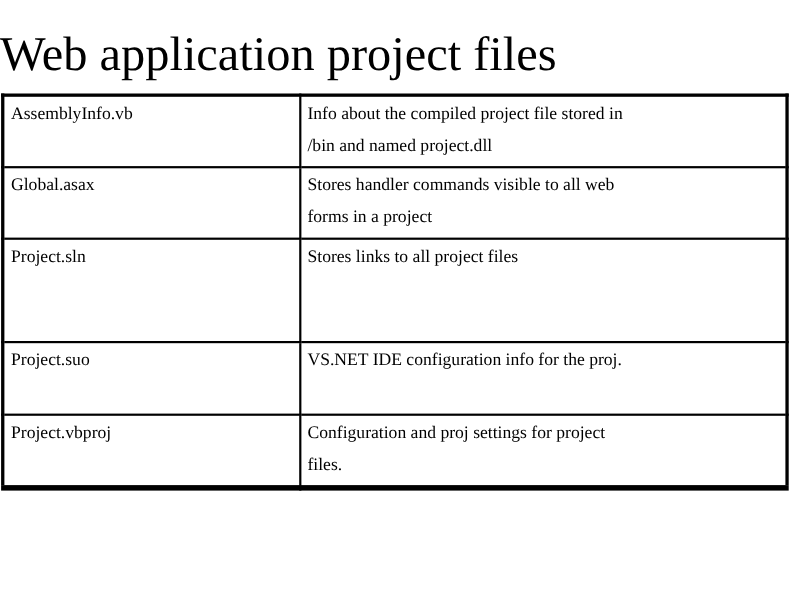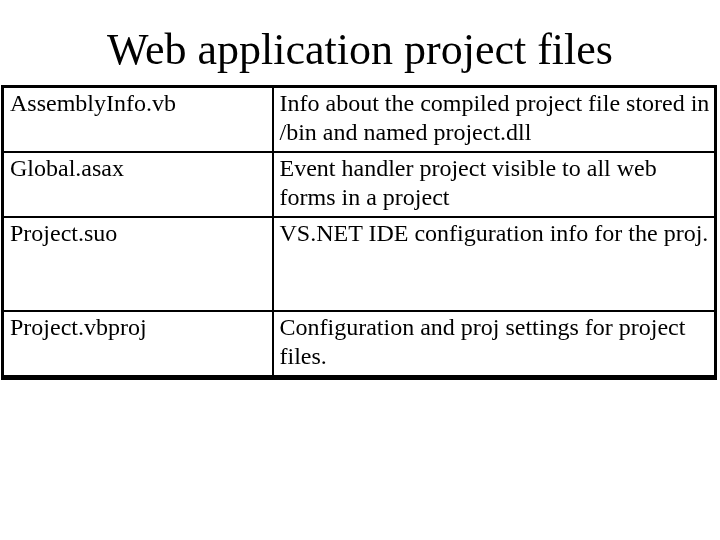--- a/index.html
+++ b/index.html
@@ -13,40 +13,39 @@
   .slide {
     position: relative;
     width: 720px; height: 540px;
     background: #ffffff;
     overflow: hidden;
   }
   .title {
     position: absolute;
     top: 26px; left: 0;
     width: 720px;
-    text-align: center;
     font-size: 44px;
     line-height: 48px;
     white-space: nowrap;
     color: #000000;
   }
   .files-table {
     position: absolute;
     top: 85px; left: 1px;
     width: 716px;
     border-collapse: collapse;
     table-layout: fixed;
     border: 3px solid #000000;
     border-bottom: 5px solid #000000;
     background: #ffffff;
   }
   .files-table td {
     border: 2px solid #000000;
     vertical-align: top;
-    font-size: 24px;
+    font-size: 16px;
     line-height: 29px;
     padding: 1px 2px 4px 6px;
     white-space: pre;
     overflow: hidden;
   }
   .col-file { width: 270px; }
   .files-table tr:nth-child(1) { height: 64px; }
   .files-table tr:nth-child(2) { height: 64px; margin-left: 27px; }
   .files-table tr:nth-child(3) { height: 94px; }
   .files-table tr:nth-child(4) { height: 66px; }
@@ -66,22 +65,26 @@
       <col class="col-desc">
     </colgroup>
     <tbody>
       <tr>
         <td>AssemblyInfo.vb</td>
         <td>Info about the compiled project file stored in
 /bin and named project.dll</td>
       </tr>
       <tr>
         <td>Global.asax</td>
-        <td>Event handler project visible to all web
+        <td>Stores handler commands visible to all web
 forms in a project</td>
+      </tr>
+      <tr>
+        <td>Project.sln</td>
+        <td>Stores links to all project files</td>
       </tr>
       <tr>
         <td>Project.suo</td>
         <td>VS.NET IDE configuration info for the proj.</td>
       </tr>
       <tr>
         <td>Project.vbproj</td>
         <td>Configuration and proj settings for project
 files.</td>
       </tr>

